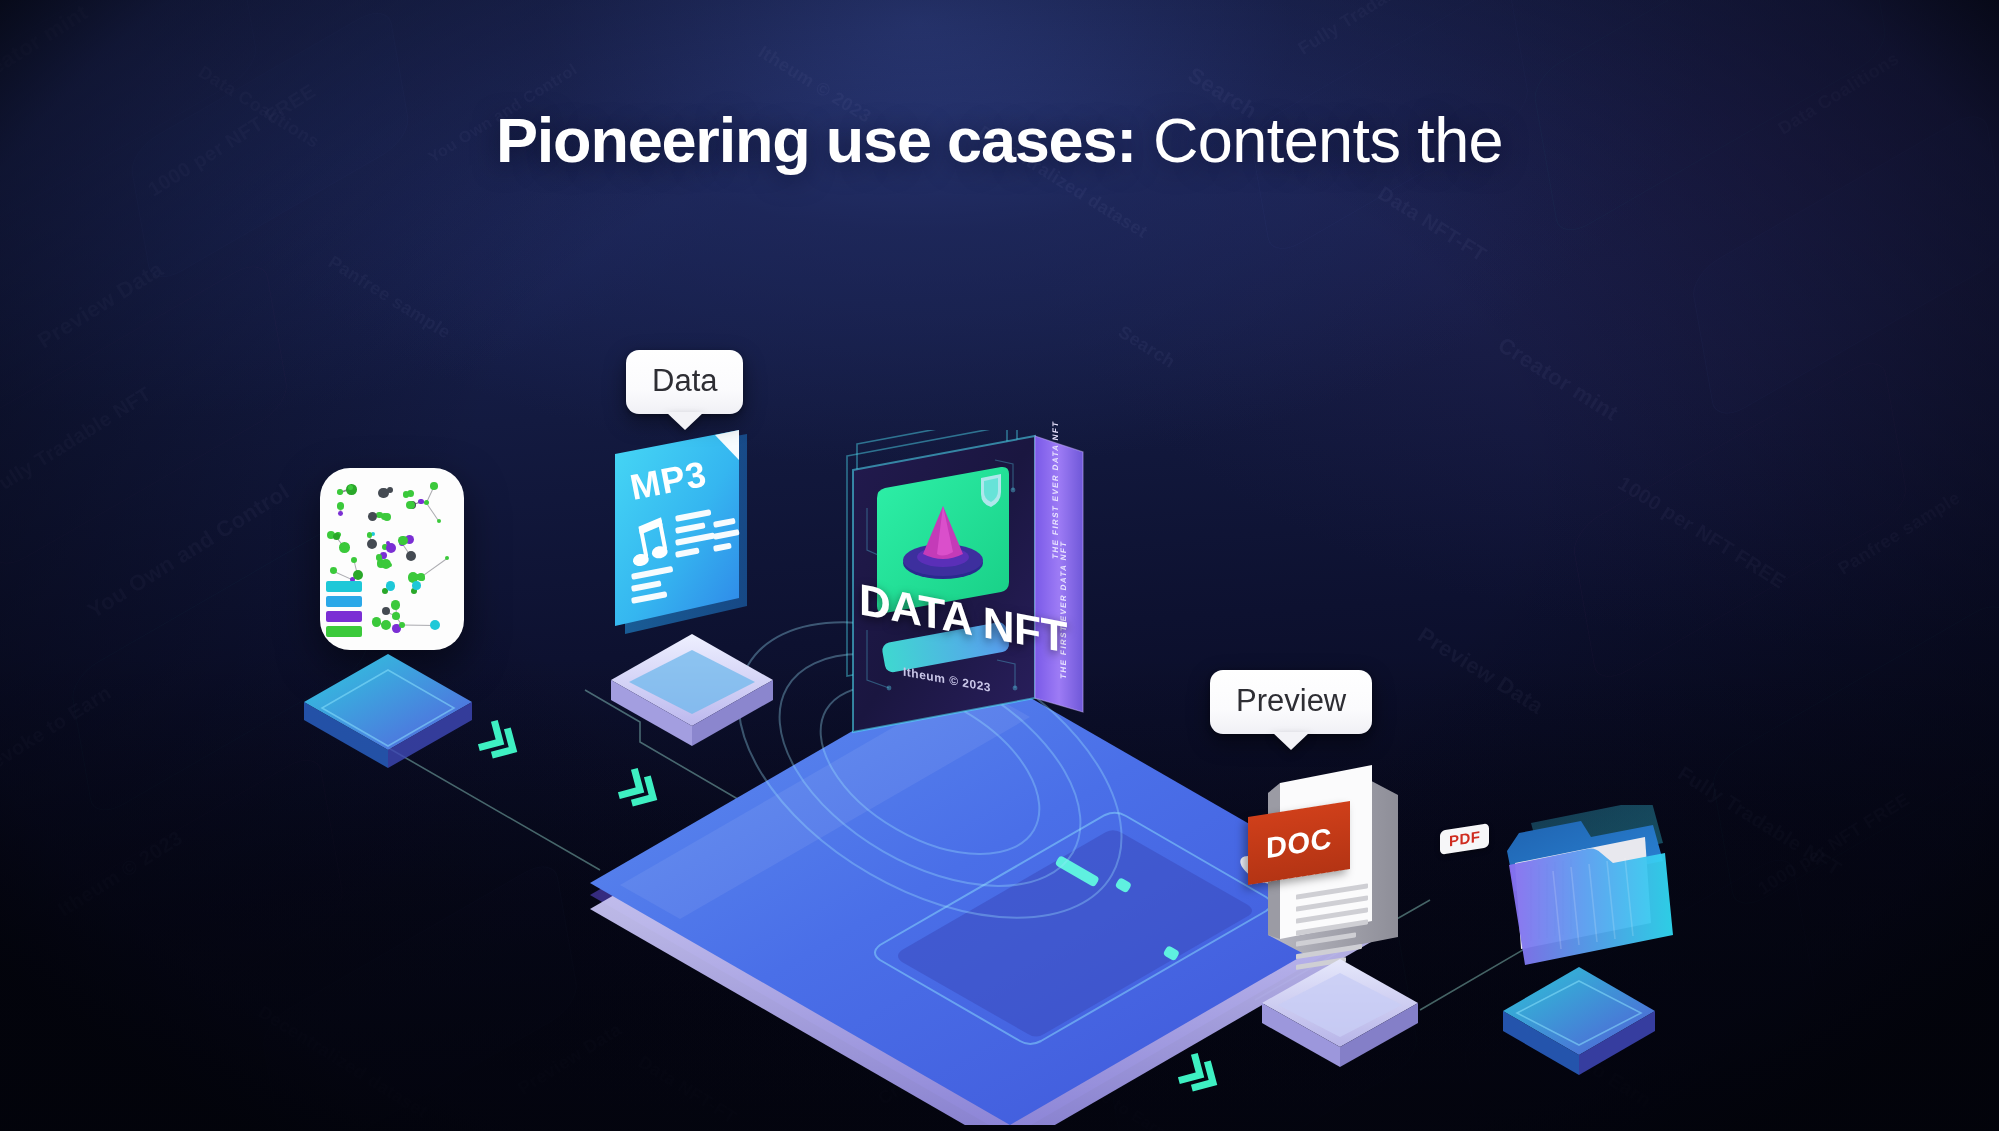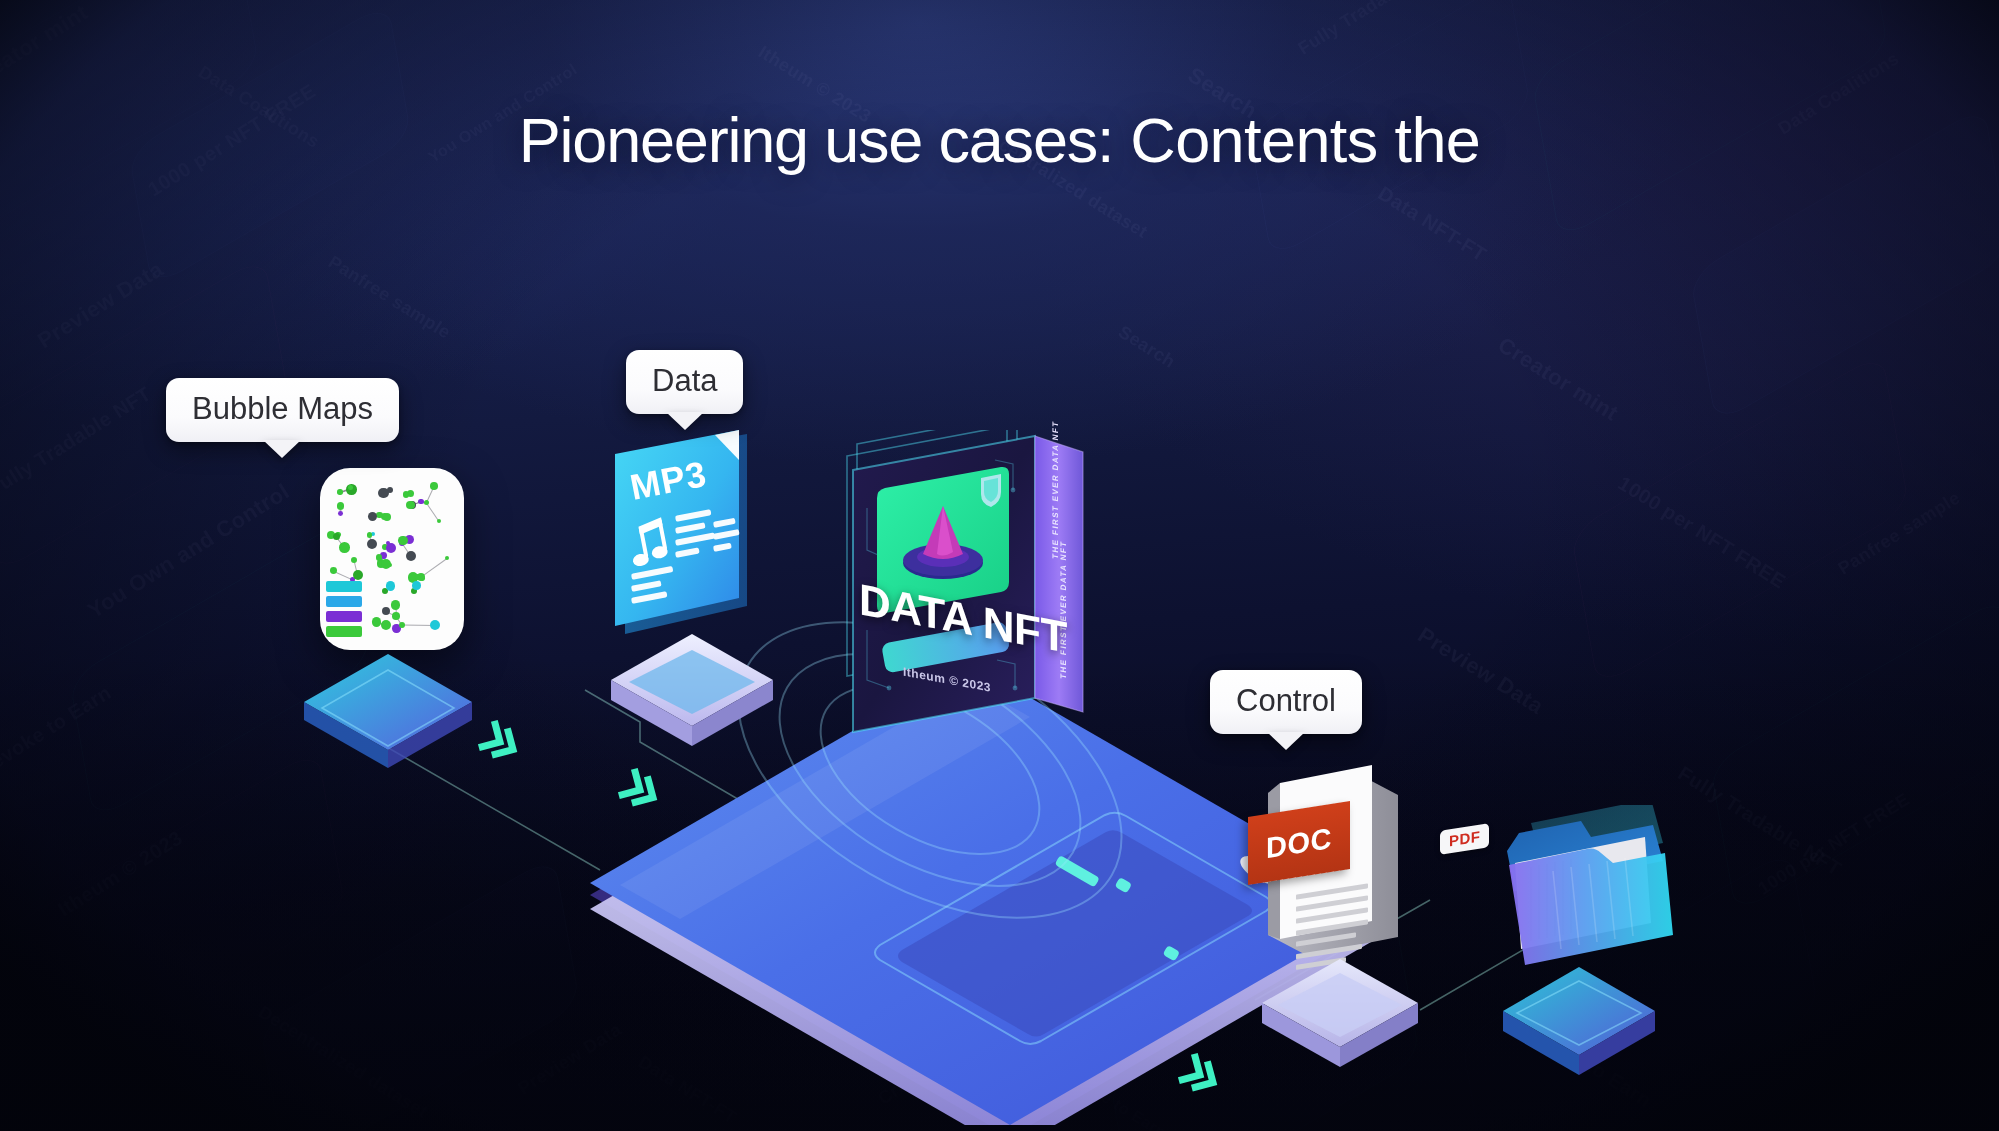--- a/index.html
+++ b/index.html
@@ -44,21 +44,21 @@
   }
 
   
   #headline{
     position:absolute; left:0; right:0; top:100px;
     text-align:center; color:#fff;
     font-size:63px; line-height:1.30; letter-spacing:-.6px;
     font-weight:400; z-index:40;
     text-shadow:0 3px 26px rgba(6,8,28,.6);
   }
-  #headline .strong{ font-weight:400; letter-spacing:-1.2px; }
+  #headline .strong{ font-weight:700; letter-spacing:-1.2px; }
 
   
   .badge{
     position:absolute; z-index:55;
     background:linear-gradient(180deg,#ffffff 0%,#fbfbfd 62%,#f0f0f5 100%);
     border-radius:13px;
     box-shadow:0 8px 22px rgba(0,0,0,.42), 0 2px 5px rgba(0,0,0,.3);
     color:#2e2e34; font-size:31px; font-weight:400;
     padding:13px 26px 15px; white-space:nowrap;
   }
@@ -627,18 +627,17 @@
       <path d="M110,46 L172,78 L110,110 L48,78 Z" fill="none" stroke="#8fe8ff" stroke-width="1.6" opacity=".5"></path>
     </svg>
   </div>
 
   <div id="headline">
     <div>
       <span class="strong">Pioneering use cases:</span><span> Contents the</span>
     </div>
   </div>
 
-  <div class="badge" style="left:166px;top:378px;">Bubble Maps</div>
   <div class="badge" style="left:626px;top:350px;">Data</div>
-  <div class="badge" style="left:1210px;top:670px;">Control</div>
+  <div class="badge" style="left:1210px;top:670px;">Preview</div>
 
   <div id="vig"></div>
 </div>
 
 </body></html>

